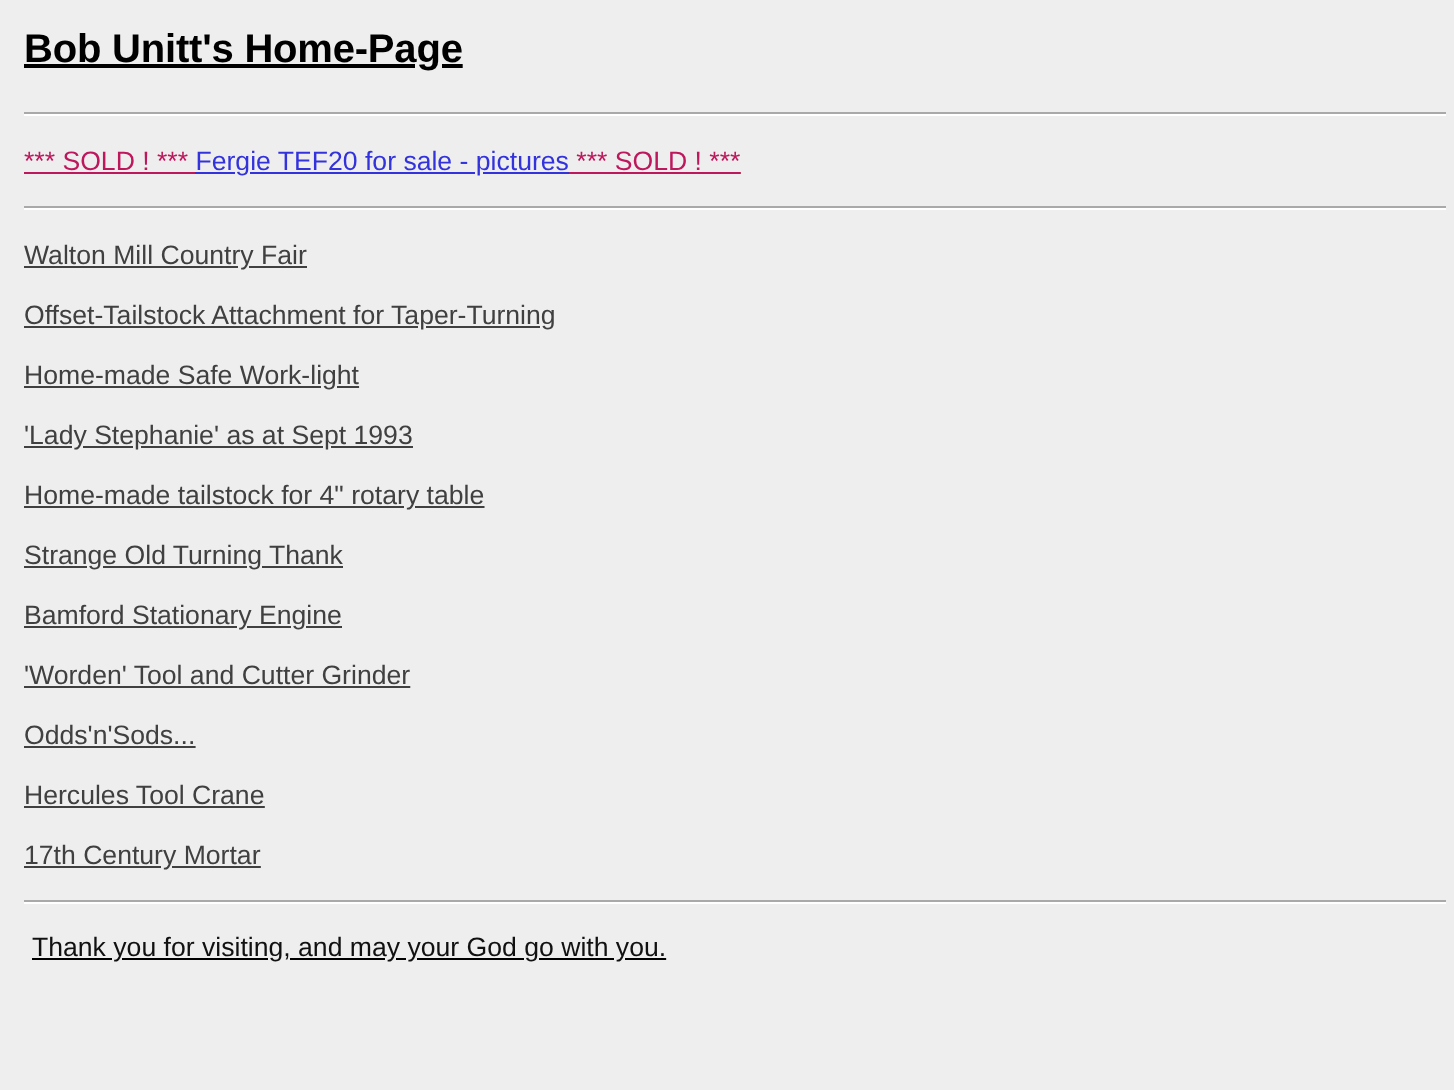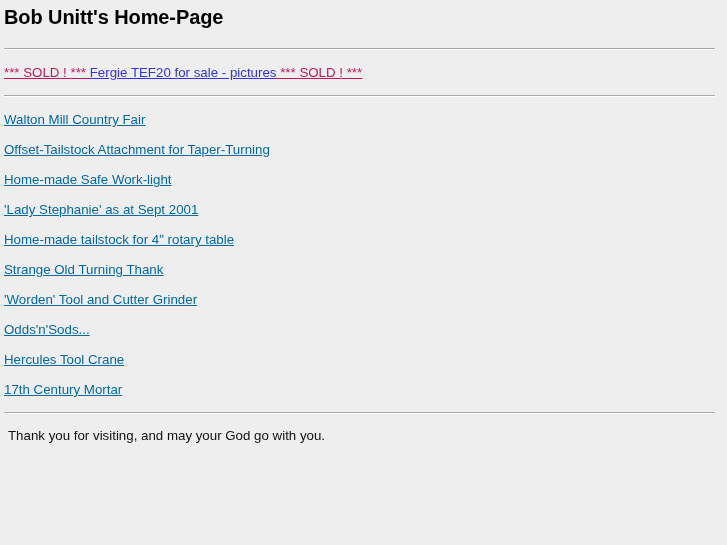--- a/index.html
+++ b/index.html
@@ -9,23 +9,24 @@
   }
   body {
     width: 727px;
     height: 545px;
     background: #eeeeee;
     font-family: "Liberation Sans", sans-serif;
     color: #000000;
     overflow: hidden;
   }
   .page {
-    padding: 4px;
+    padding: 12px;
     box-sizing: border-box;
     width: 631px;
+    text-decoration: underline;
   }
   h1.page-title {
     font-size: 20px;
     font-weight: bold;
     margin: 2px 0 0 0;
     padding: 0;
     line-height: 23px;
     letter-spacing: -0.1px;
     color: #000;
   }
@@ -44,21 +45,21 @@
 
   p.line {
     margin: 0;
     padding: 0;
     font-size: 13.3px;
     line-height: 15px;
   }
   .sold-line { margin-bottom: 0; }
 
   a.link {
-    color: #0369a1;
+    color: #404040;
     text-decoration: underline;
     font-size: 13.3px;
     cursor: pointer;
   }
 
   ul.link-list {
     list-style: none;
     margin: 0;
     padding: 0;
   }
@@ -111,27 +112,30 @@
     <li>
       <a class="link" href="#">Walton Mill Country Fair</a>
     </li>
     <li>
       <a class="link" href="#">Offset-Tailstock Attachment for Taper-Turning</a>
     </li>
     <li>
       <a class="link" href="#">Home-made Safe Work-light</a>
     </li>
     <li>
-      <a class="link" href="#">'Lady Stephanie' as at Sept 2001</a>
+      <a class="link" href="#">'Lady Stephanie' as at Sept 1993</a>
     </li>
     <li>
       <a class="link" href="#">Home-made tailstock for 4" rotary table</a>
     </li>
     <li>
       <a class="link" href="#">Strange Old Turning Thank</a>
+    </li>
+    <li>
+      <a class="link" href="#">Bamford Stationary Engine</a>
     </li>
     <li>
       <a class="link" href="#">'Worden' Tool and Cutter Grinder</a>
     </li>
     <li>
       <a class="link" href="#">Odds'n'Sods...</a>
     </li>
     <li>
       <a class="link" href="#">Hercules Tool Crane</a>
     </li>

